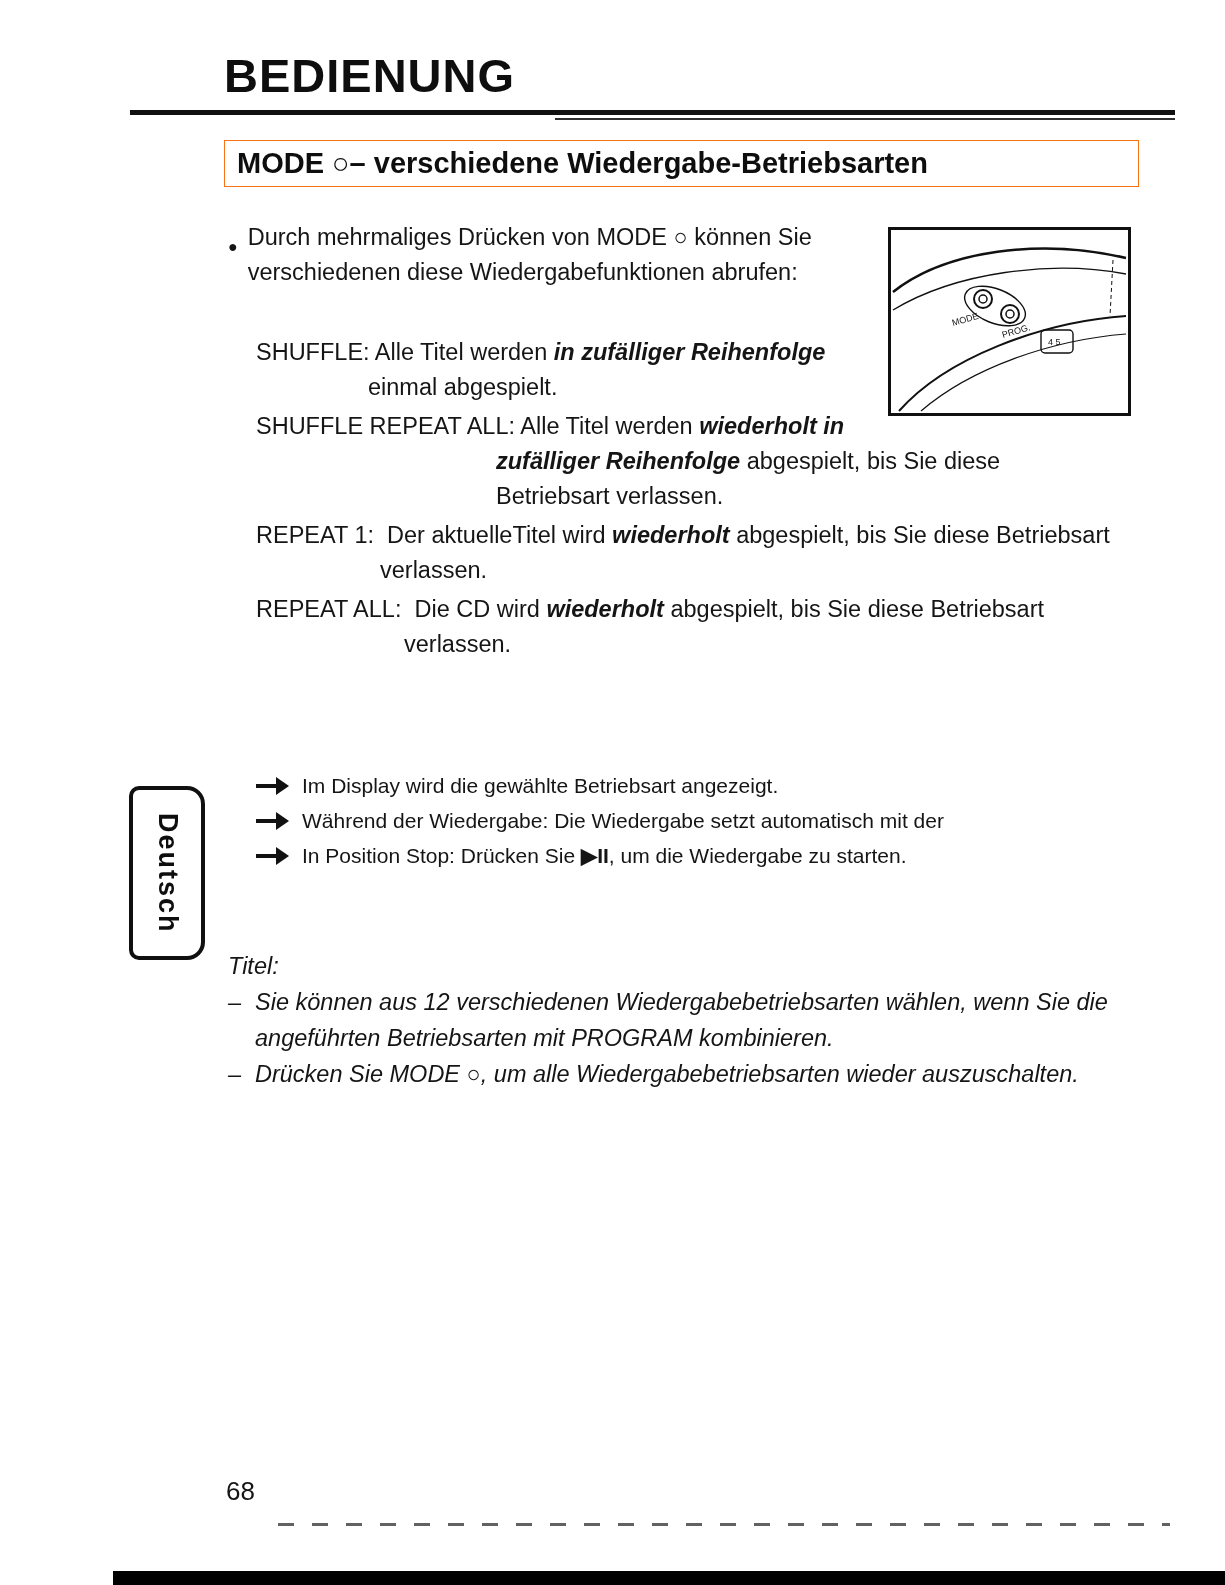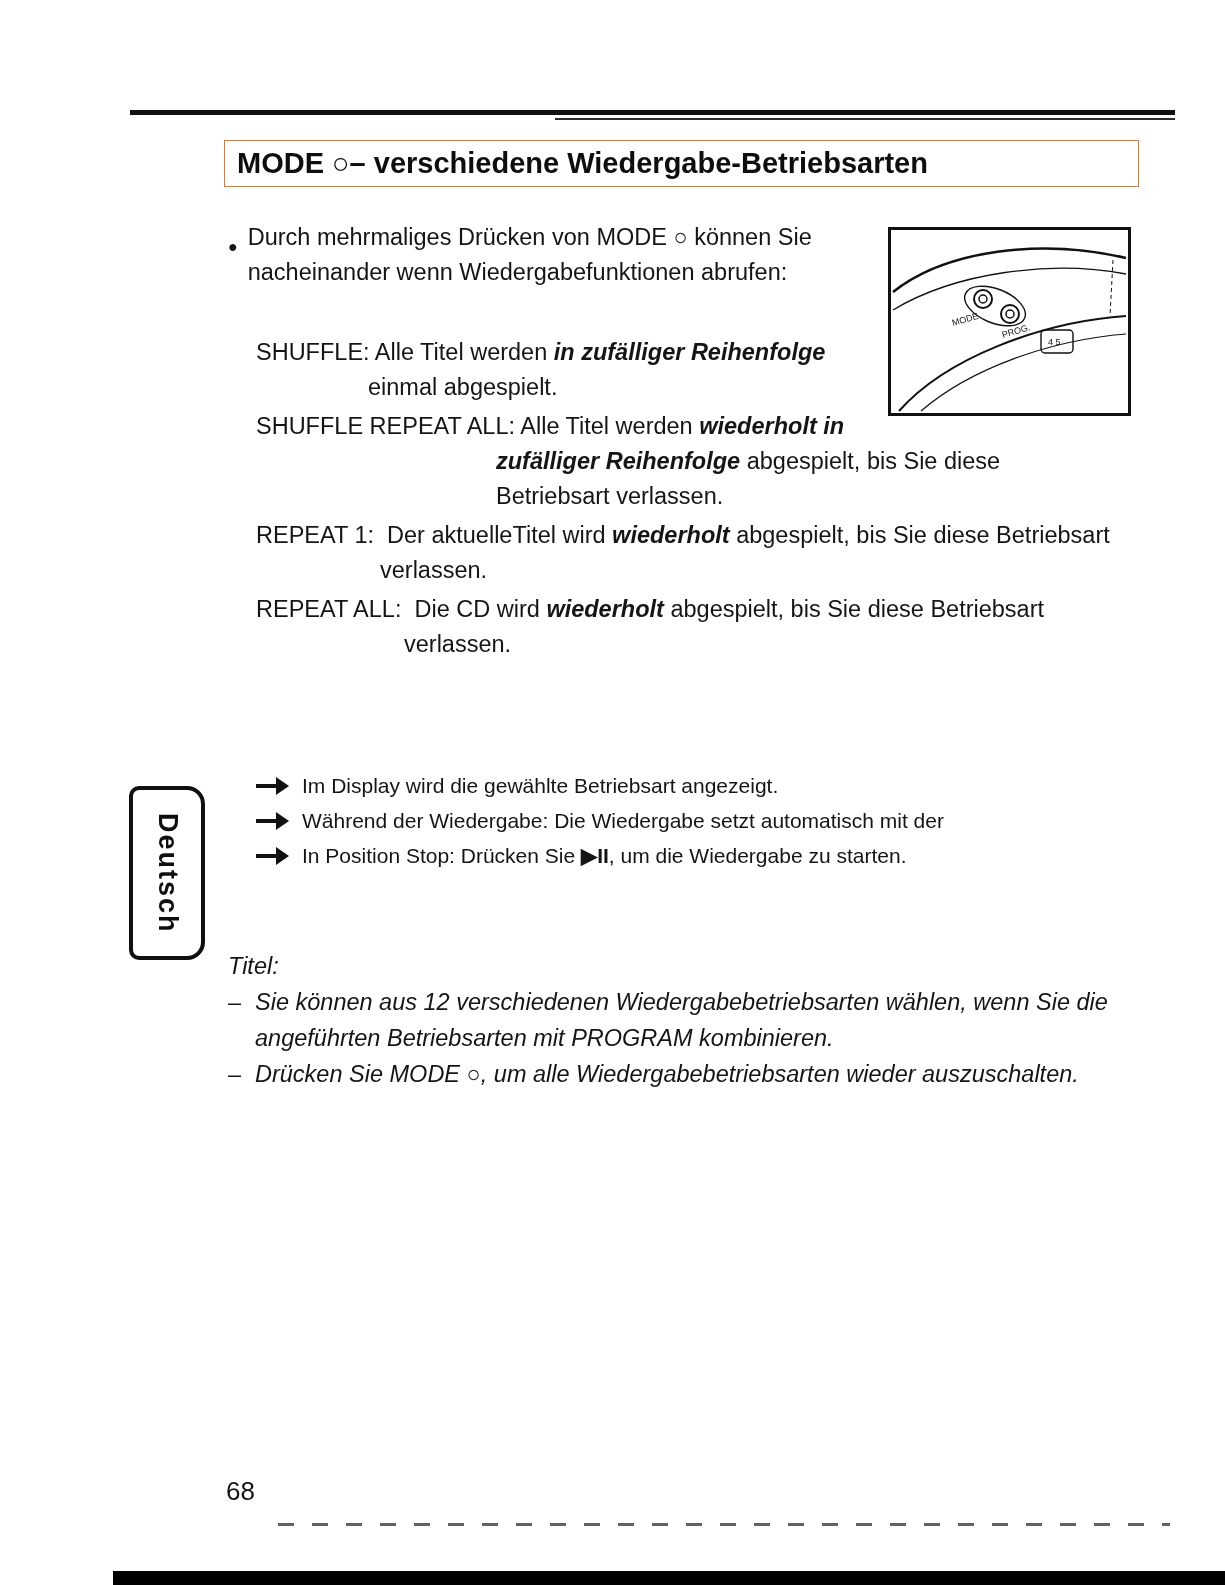--- a/index.html
+++ b/index.html
@@ -52,32 +52,33 @@
   .pageno{position:absolute; left:226px; top:1476px; font-size:26px;}
   .dashes{position:absolute; left:278px; top:1523px; width:892px; height:3px;
     background:repeating-linear-gradient(90deg,#3a3a3a 0 16px,transparent 16px 34px); opacity:.8;}
   .blackbar{position:absolute; left:113px; bottom:0; width:1112px; height:14px; background:#000;}
 </style>
 </head>
 <body>
 
 <div class="page">
 
+  <h1 class="header">BEDIENUNG</h1>
   <div class="rule-main"></div>
   <div class="rule-thin"></div>
 
   <div class="title-box">
     <span>MODE ○– verschiedene Wiedergabe-Betriebsarten</span>
   </div>
 
   <div class="intro">
     <span class="bullet">●</span>
     <div>
       <div class="tline">Durch mehrmaliges Drücken von MODE ○ können Sie</div>
-      <div class="tline">nacheinander wenn Wiedergabefunktionen abrufen:</div>
+      <div class="tline">verschiedenen diese Wiedergabefunktionen abrufen:</div>
     </div>
   </div>
 
   <div class="figure">
     <svg viewBox="0 0 237 183">
       <path d="M2,62 C55,20 150,8 235,28" fill="none" stroke="#111" stroke-width="2.5"></path>
       <path d="M2,80 C65,42 160,30 235,44" fill="none" stroke="#111" stroke-width="1.3"></path>
       <path d="M8,181 C55,128 150,92 235,86" fill="none" stroke="#111" stroke-width="2"></path>
       <path d="M30,181 C80,138 160,110 235,104" fill="none" stroke="#111" stroke-width="1.2"></path>
       <path d="M222,30 L219,86" fill="none" stroke="#111" stroke-width="1" stroke-dasharray="4 3"></path>

